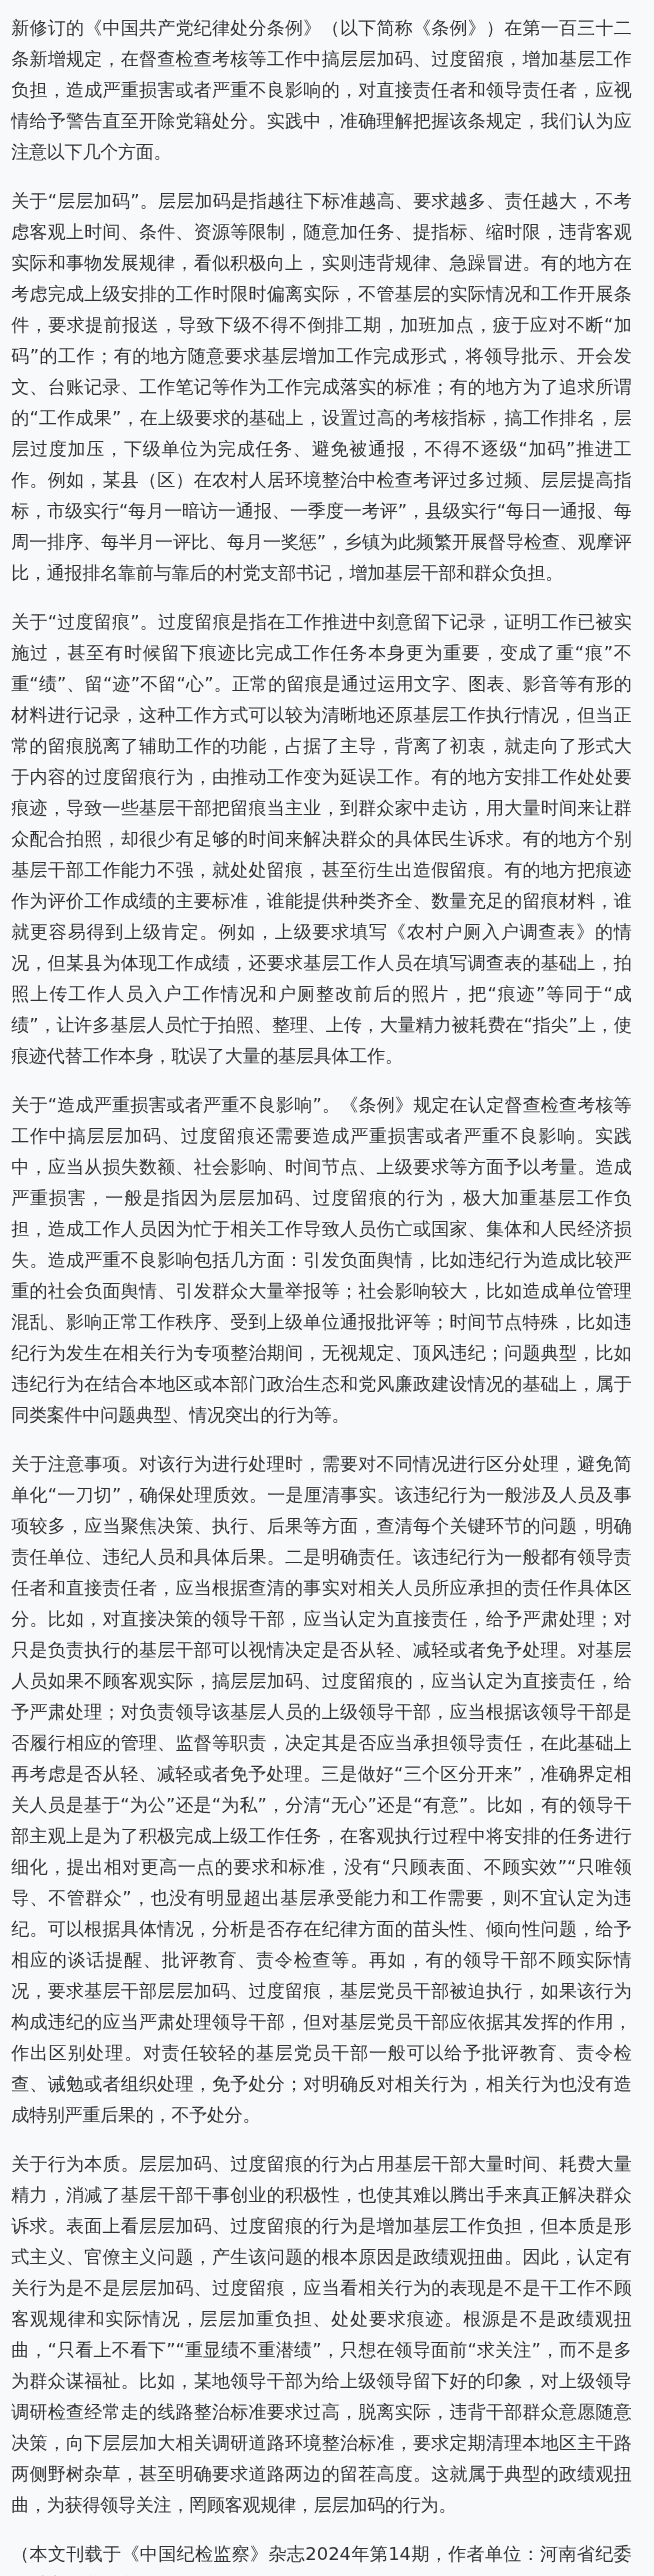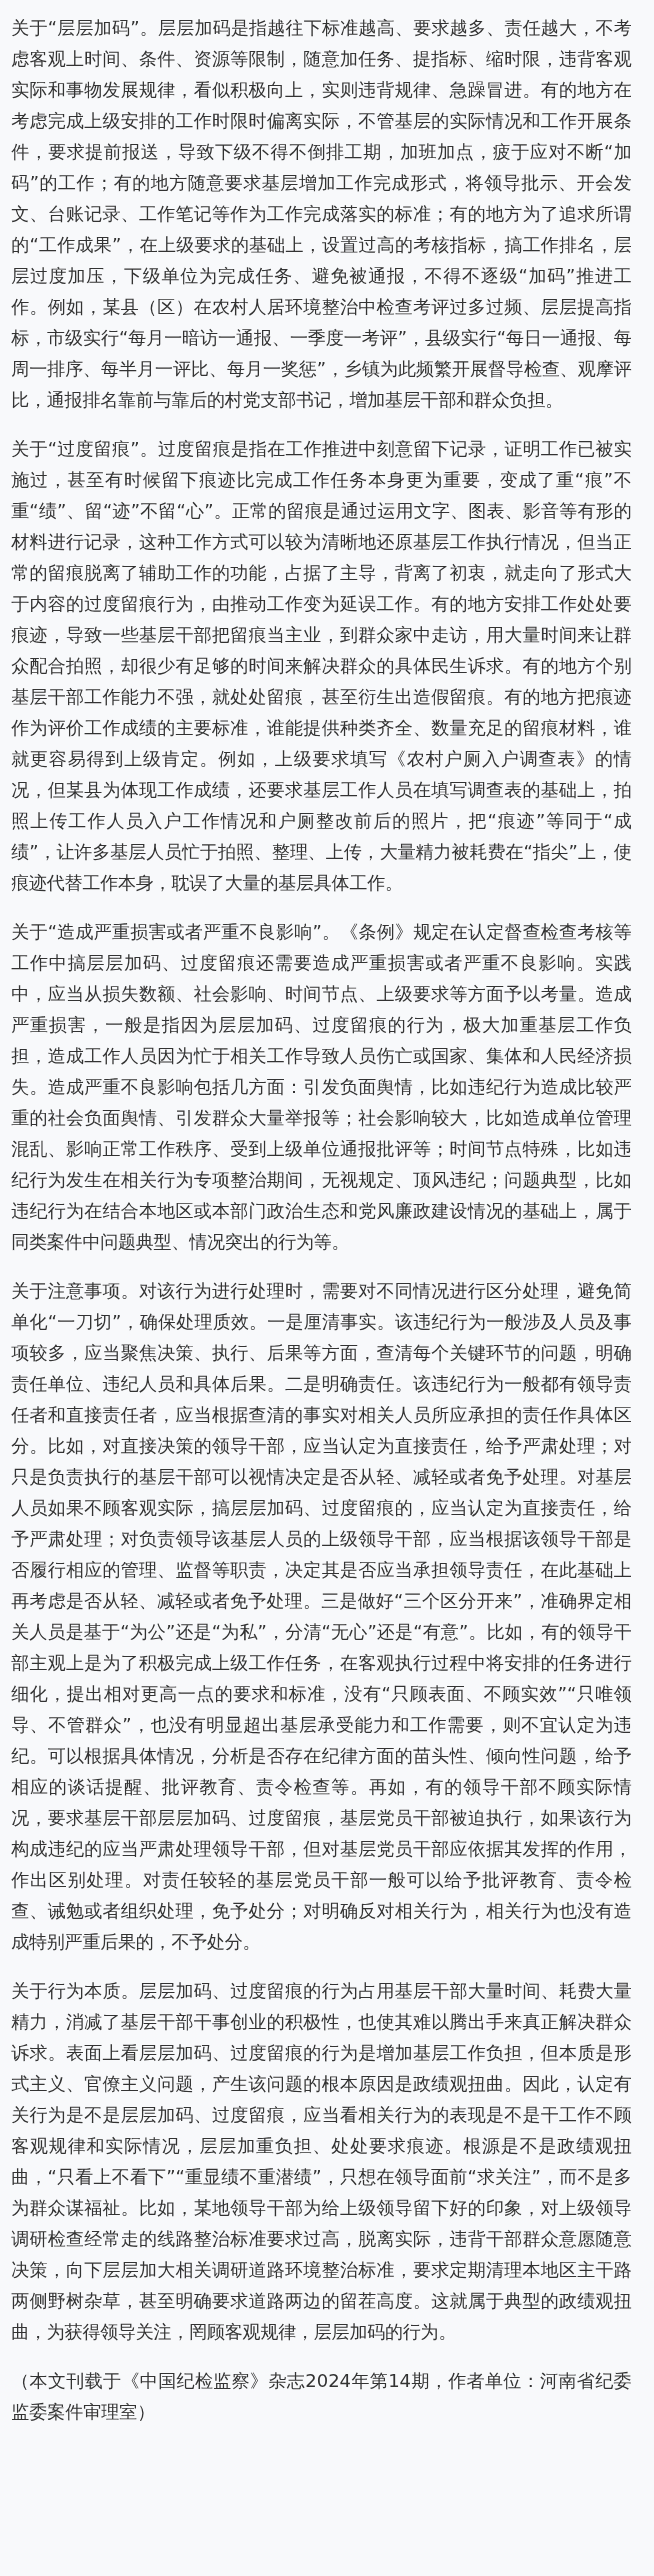--- a/index.html
+++ b/index.html
@@ -31,20 +31,21 @@
     font-size: 18px;
     line-height: 31px;
     text-align: justify;
     word-break: break-all;
   }
 </style>
 </head>
 <body>
 
 <div class="article">
+  <p class="para">新修订的《中国共产党纪律处分条例》（以下简称《条例》）在第一百三十二条新增规定，在督查检查考核等工作中搞层层加码、过度留痕，增加基层工作负担，造成严重损害或者严重不良影响的，对直接责任者和领导责任者，应视情给予警告直至开除党籍处分。实践中，准确理解把握该条规定，我们认为应注意以下几个方面。</p>
   <p class="para">关于“层层加码”。层层加码是指越往下标准越高、要求越多、责任越大，不考虑客观上时间、条件、资源等限制，随意加任务、提指标、缩时限，违背客观实际和事物发展规律，看似积极向上，实则违背规律、急躁冒进。有的地方在考虑完成上级安排的工作时限时偏离实际，不管基层的实际情况和工作开展条件，要求提前报送，导致下级不得不倒排工期，加班加点，疲于应对不断“加码”的工作；有的地方随意要求基层增加工作完成形式，将领导批示、开会发文、台账记录、工作笔记等作为工作完成落实的标准；有的地方为了追求所谓的“工作成果”，在上级要求的基础上，设置过高的考核指标，搞工作排名，层层过度加压，下级单位为完成任务、避免被通报，不得不逐级“加码”推进工作。例如，某县（区）在农村人居环境整治中检查考评过多过频、层层提高指标，市级实行“每月一暗访一通报、一季度一考评”，县级实行“每日一通报、每周一排序、每半月一评比、每月一奖惩”，乡镇为此频繁开展督导检查、观摩评比，通报排名靠前与靠后的村党支部书记，增加基层干部和群众负担。</p>
   <p class="para">关于“过度留痕”。过度留痕是指在工作推进中刻意留下记录，证明工作已被实施过，甚至有时候留下痕迹比完成工作任务本身更为重要，变成了重“痕”不重“绩”、留“迹”不留“心”。正常的留痕是通过运用文字、图表、影音等有形的材料进行记录，这种工作方式可以较为清晰地还原基层工作执行情况，但当正常的留痕脱离了辅助工作的功能，占据了主导，背离了初衷，就走向了形式大于内容的过度留痕行为，由推动工作变为延误工作。有的地方安排工作处处要痕迹，导致一些基层干部把留痕当主业，到群众家中走访，用大量时间来让群众配合拍照，却很少有足够的时间来解决群众的具体民生诉求。有的地方个别基层干部工作能力不强，就处处留痕，甚至衍生出造假留痕。有的地方把痕迹作为评价工作成绩的主要标准，谁能提供种类齐全、数量充足的留痕材料，谁就更容易得到上级肯定。例如，上级要求填写《农村户厕入户调查表》的情况，但某县为体现工作成绩，还要求基层工作人员在填写调查表的基础上，拍照上传工作人员入户工作情况和户厕整改前后的照片，把“痕迹”等同于“成绩”，让许多基层人员忙于拍照、整理、上传，大量精力被耗费在“指尖”上，使痕迹代替工作本身，耽误了大量的基层具体工作。</p>
   <p class="para">关于“造成严重损害或者严重不良影响”。《条例》规定在认定督查检查考核等工作中搞层层加码、过度留痕还需要造成严重损害或者严重不良影响。实践中，应当从损失数额、社会影响、时间节点、上级要求等方面予以考量。造成严重损害，一般是指因为层层加码、过度留痕的行为，极大加重基层工作负担，造成工作人员因为忙于相关工作导致人员伤亡或国家、集体和人民经济损失。造成严重不良影响包括几方面：引发负面舆情，比如违纪行为造成比较严重的社会负面舆情、引发群众大量举报等；社会影响较大，比如造成单位管理混乱、影响正常工作秩序、受到上级单位通报批评等；时间节点特殊，比如违纪行为发生在相关行为专项整治期间，无视规定、顶风违纪；问题典型，比如违纪行为在结合本地区或本部门政治生态和党风廉政建设情况的基础上，属于同类案件中问题典型、情况突出的行为等。</p>
   <p class="para">关于注意事项。对该行为进行处理时，需要对不同情况进行区分处理，避免简单化“一刀切”，确保处理质效。一是厘清事实。该违纪行为一般涉及人员及事项较多，应当聚焦决策、执行、后果等方面，查清每个关键环节的问题，明确责任单位、违纪人员和具体后果。二是明确责任。该违纪行为一般都有领导责任者和直接责任者，应当根据查清的事实对相关人员所应承担的责任作具体区分。比如，对直接决策的领导干部，应当认定为直接责任，给予严肃处理；对只是负责执行的基层干部可以视情决定是否从轻、减轻或者免予处理。对基层人员如果不顾客观实际，搞层层加码、过度留痕的，应当认定为直接责任，给予严肃处理；对负责领导该基层人员的上级领导干部，应当根据该领导干部是否履行相应的管理、监督等职责，决定其是否应当承担领导责任，在此基础上再考虑是否从轻、减轻或者免予处理。三是做好“三个区分开来”，准确界定相关人员是基于“为公”还是“为私”，分清“无心”还是“有意”。比如，有的领导干部主观上是为了积极完成上级工作任务，在客观执行过程中将安排的任务进行细化，提出相对更高一点的要求和标准，没有“只顾表面、不顾实效”“只唯领导、不管群众”，也没有明显超出基层承受能力和工作需要，则不宜认定为违纪。可以根据具体情况，分析是否存在纪律方面的苗头性、倾向性问题，给予相应的谈话提醒、批评教育、责令检查等。再如，有的领导干部不顾实际情况，要求基层干部层层加码、过度留痕，基层党员干部被迫执行，如果该行为构成违纪的应当严肃处理领导干部，但对基层党员干部应依据其发挥的作用，作出区别处理。对责任较轻的基层党员干部一般可以给予批评教育、责令检查、诫勉或者组织处理，免予处分；对明确反对相关行为，相关行为也没有造成特别严重后果的，不予处分。</p>
   <p class="para">关于行为本质。层层加码、过度留痕的行为占用基层干部大量时间、耗费大量精力，消减了基层干部干事创业的积极性，也使其难以腾出手来真正解决群众诉求。表面上看层层加码、过度留痕的行为是增加基层工作负担，但本质是形式主义、官僚主义问题，产生该问题的根本原因是政绩观扭曲。因此，认定有关行为是不是层层加码、过度留痕，应当看相关行为的表现是不是干工作不顾客观规律和实际情况，层层加重负担、处处要求痕迹。根源是不是政绩观扭曲，“只看上不看下”“重显绩不重潜绩”，只想在领导面前“求关注”，而不是多为群众谋福祉。比如，某地领导干部为给上级领导留下好的印象，对上级领导调研检查经常走的线路整治标准要求过高，脱离实际，违背干部群众意愿随意决策，向下层层加大相关调研道路环境整治标准，要求定期清理本地区主干路两侧野树杂草，甚至明确要求道路两边的留茬高度。这就属于典型的政绩观扭曲，为获得领导关注，罔顾客观规律，层层加码的行为。</p>
   <p class="source">（本文刊载于《中国纪检监察》杂志2024年第14期，作者单位：河南省纪委监委案件审理室）</p>
 
 </div>
 
 

